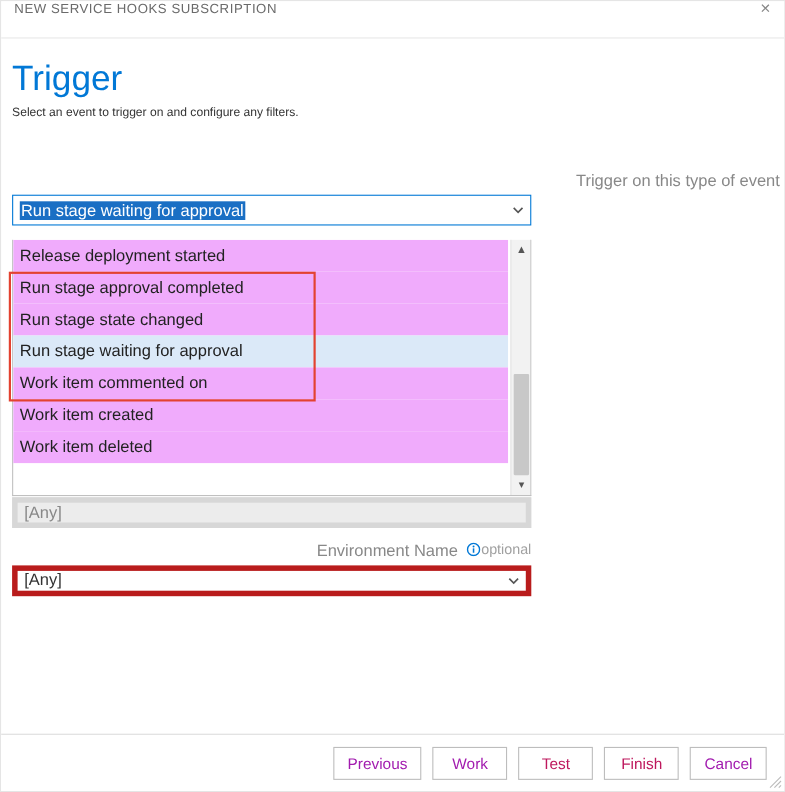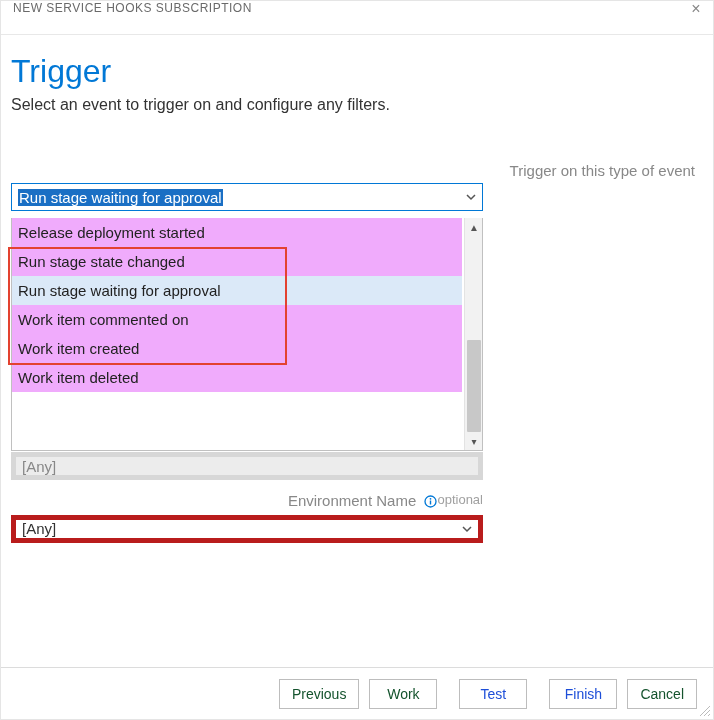--- a/index.html
+++ b/index.html
@@ -18,30 +18,30 @@
     display:flex; justify-content:space-between;
     padding:0 12px;
     font-size:12px;
     letter-spacing:0.5px;
     color:#6a6a6a;
   }
   .titlebar .close {
     font-size:16px; color:#888; cursor:pointer; line-height:1;
   }
   .content {
-    padding:14px 18px 0 10px;
+    padding:14px 4px 0 10px;
   }
   h1.trigger {
     font-weight:300;
     color:#0178d6;
     font-size:32px;
     margin:4px 0 6px 0;
   }
   .subtitle {
-    font-size:16px;
+    font-size:11px;
     color:#333;
     margin-bottom:48px;
   }
   .field-label {
     font-size:15px;
     color:#888;
     margin-bottom:4px;
     text-align:right;
   }
   .field-label .optional {
@@ -153,28 +153,27 @@
     gap:10px;
     padding:0 16px;
     background:#fff;
   }
   .btn {
     min-width:68px;
     height:30px;
     border:1px solid #bdbdbd;
     background:#fff;
     font-size:14px;
-    color:#14532d;
+    color:#a21caf;
     cursor:pointer;
     padding:0 12px;
   }
   .btn.disabled {
-    color:#1d4ed8;
+    color:#be185d;
     cursor:default;
-    margin-left:12px;
   }
   .resize-grip {
     position:absolute;
     right:2px; bottom:2px;
     width:14px; height:14px;
     cursor:nwse-resize;
   }
   .resize-grip svg { display:block; }
 </style>
 </head>
@@ -199,20 +198,21 @@
           </svg>
       </span>
     </div>
   </div>
 </div>
 
 <div class="dropdown-panel" style="top:217px;">
   <div class="scroll-area" style="height:232px;">
     <div class="dropdown-list">
       <div class="dropdown-item">Release deployment started</div>
+      <div class="dropdown-item">Run stage approval completed</div>
       <div class="dropdown-item">Run stage state changed</div>
       <div class="dropdown-item selected">Run stage waiting for approval</div>
       <div class="dropdown-item">Work item commented on</div>
       <div class="dropdown-item">Work item created</div>
       <div class="dropdown-item">Work item deleted</div>
     </div>
   </div>
   <div class="scrollbar-track">
     <div class="scrollbar-arrow up">▲</div>
     <div class="scrollbar-thumb" style="top:122px; height:92px;"></div>

